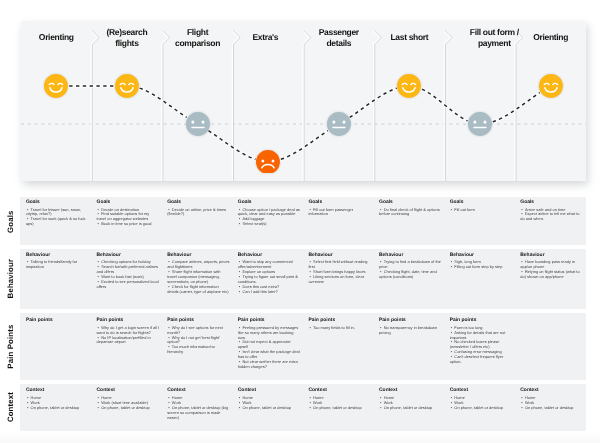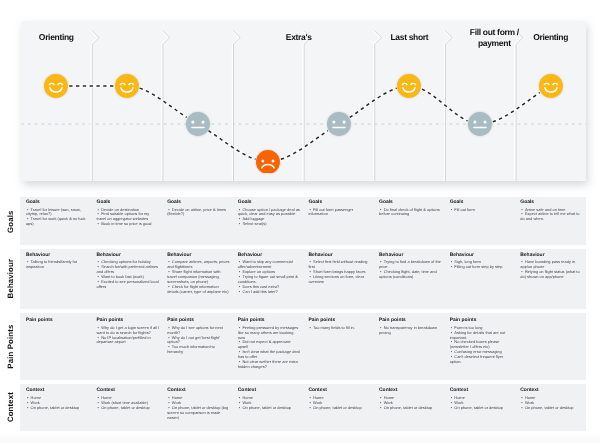--- a/index.html
+++ b/index.html
@@ -68,22 +68,34 @@
       <path d="M211.28 10.2 L217.78 16.6 L211.28 23.0 L211.28 160" fill="none" stroke="#ffffff" stroke-width="1.45" stroke-linecap="round" stroke-linejoin="round"></path>
       <path d="M281.90 10.2 L288.40 16.6 L281.90 23.0 L281.90 160" fill="none" stroke="#ffffff" stroke-width="1.45" stroke-linecap="round" stroke-linejoin="round"></path>
       <path d="M352.52 10.2 L359.02 16.6 L352.52 23.0 L352.52 160" fill="none" stroke="#ffffff" stroke-width="1.45" stroke-linecap="round" stroke-linejoin="round"></path>
       <path d="M423.15 10.2 L429.65 16.6 L423.15 23.0 L423.15 160" fill="none" stroke="#ffffff" stroke-width="1.45" stroke-linecap="round" stroke-linejoin="round"></path>
       <path d="M493.77 10.2 L500.27 16.6 L493.77 23.0 L493.77 160" fill="none" stroke="#ffffff" stroke-width="1.45" stroke-linecap="round" stroke-linejoin="round"></path>
       </g>
     </svg>
     <div class="stage-label" style="left:0.00px;width:70.62px;top:10.80px;">
       <div class="stage-line">Orienting</div>
     </div>
-    <div class="stage-label" style="left:220px;width:70.62px;top:10.80px;text-align:right;">
+    <div class="stage-label" style="left:70.62px;width:70.62px;top:6.45px;">
+      <div class="stage-line">(Re)search</div>
+      <div class="stage-line">flights</div>
+    </div>
+    <div class="stage-label" style="left:141.25px;width:70.62px;top:6.45px;">
+      <div class="stage-line">Flight</div>
+      <div class="stage-line">comparison</div>
+    </div>
+    <div class="stage-label" style="left:209px;width:70.62px;top:10.80px;">
       <div class="stage-line">Extra's</div>
+    </div>
+    <div class="stage-label" style="left:282.50px;width:70.62px;top:6.45px;">
+      <div class="stage-line">Passenger</div>
+      <div class="stage-line">details</div>
     </div>
     <div class="stage-label" style="left:353.12px;width:70.62px;top:10.80px;">
       <div class="stage-line">Last short</div>
     </div>
     <div class="stage-label" style="left:438px;width:70.62px;top:6.45px;">
       <div class="stage-line">Fill out form /</div>
       <div class="stage-line">payment</div>
     </div>
     <div class="stage-label" style="left:494.38px;width:70.62px;top:10.80px;">
       <div class="stage-line">Orienting</div>

